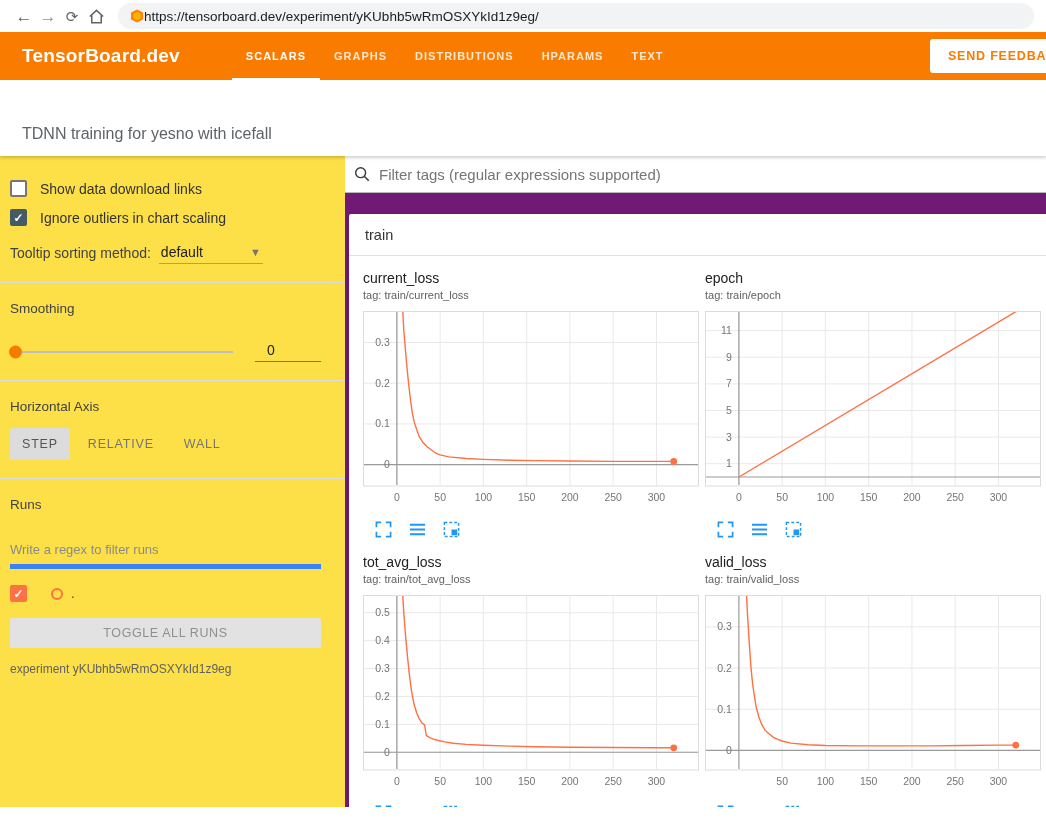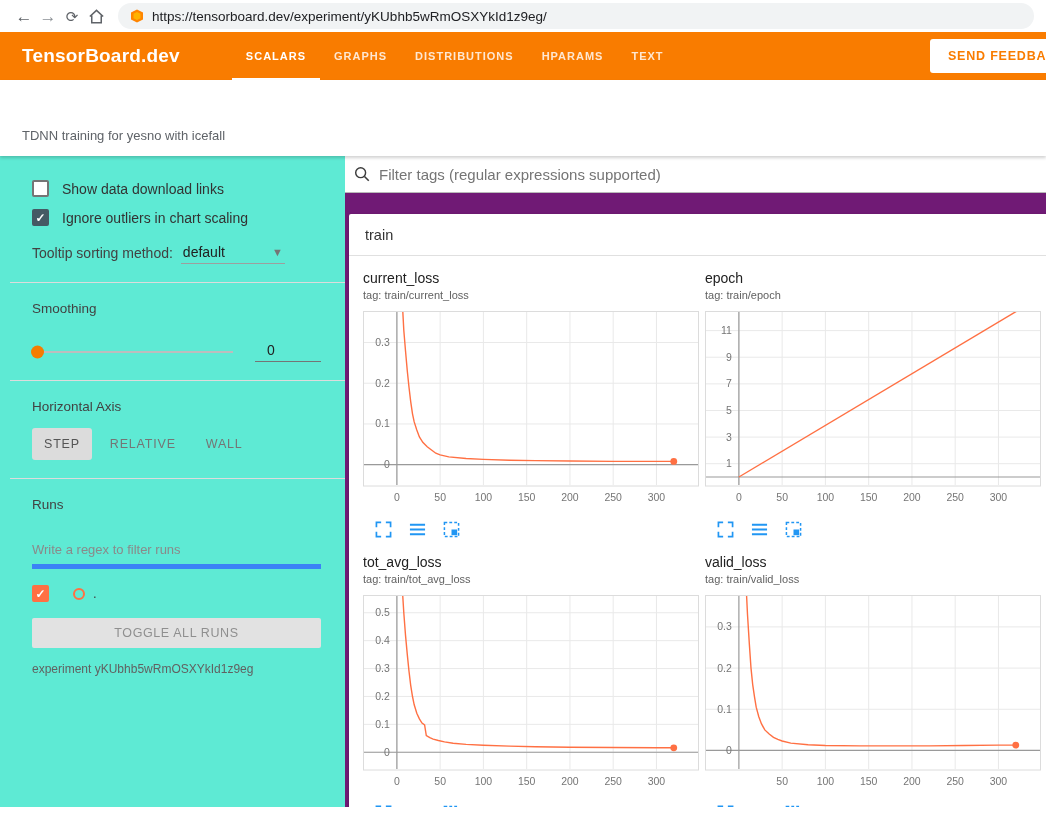--- a/index.html
+++ b/index.html
@@ -6,45 +6,45 @@
   html,body{width:1046px;height:825px;overflow:hidden;background:#fff;
     font-family:"Liberation Sans",sans-serif;position:relative}
 
   
   .browser-bar{height:32px;background:#fff;display:flex;align-items:center;padding:0 12px}
   .nav-glyph{font-size:17px;color:#5f6368;width:24px;text-align:center;cursor:pointer;line-height:1}
   .nav-glyph.fwd{color:#8b9095}
   .nav-glyph.reload{font-size:15px}
   .home-ic{width:24px;display:flex;justify-content:center;align-items:center}
   .addr-pill{flex:1;height:26px;background:#f1f3f4;border-radius:14px;margin-left:10px;
-    display:flex;align-items:center;padding:0 12px;gap:8px}
+    display:flex;align-items:center;padding:0 12px;}
   .addr-url{font-size:13.5px;color:#202124;white-space:nowrap}
 
   
   .app-header{height:48px;background:#f97c00;display:flex;align-items:center;position:relative;
     padding-left:22px}
   .brand{color:#fff;font-size:19px;font-weight:bold;letter-spacing:.2px}
   .tabs{display:flex;margin-left:52px;height:100%}
   .tab{color:rgba(255,255,255,.82);font-size:11px;font-weight:600;letter-spacing:1px;
     display:flex;align-items:center;padding:0 14px;position:relative;cursor:pointer}
   .tab.active{color:#fff}
   .tab.active::after{content:"";position:absolute;left:0;right:0;bottom:0;height:2px;background:#fff}
   .feedback-btn{position:absolute;right:-38px;top:50%;transform:translateY(-50%);
     background:#fff;color:#f97c00;border:none;border-radius:3px;padding:10px 18px;
     font-size:12.5px;font-weight:bold;letter-spacing:.8px;cursor:pointer;
     font-family:"Liberation Sans",sans-serif;white-space:nowrap}
 
   
   .subheader{height:76px;background:#fff;display:flex;align-items:flex-end;
     padding:0 0 13px 22px;box-shadow:0 2px 3px rgba(0,0,0,.18);position:relative;z-index:5}
-  .exp-desc{font-size:13px;color:#5f6368}
+  .exp-desc{font-size:16px;color:#5f6368}
 
   
   .main{display:flex;height:651px}
-  .sidebar{width:345px;background:#5eead4;padding:24px 24px 0 32px;flex-shrink:0}
+  .sidebar{width:345px;background:#fde047;padding:24px 24px 0 10px;flex-shrink:0}
   .content{flex:1;background:#701a75;position:relative;overflow:hidden}
 
   
   .chk-row{display:flex;align-items:center;margin-bottom:12px;cursor:pointer}
   .chk{width:17px;height:17px;border:2px solid #757575;border-radius:2px;margin-right:13px;
     flex-shrink:0;display:flex;align-items:center;justify-content:center;background:#fff}
   .chk.dark-checked{background:#455a64;border-color:#455a64;color:#fff;font-size:12px;font-weight:bold}
   .chk.orange-checked{background:#ff7043;border-color:#ff7043;color:#fff;font-size:12px;font-weight:bold}
   .chk-label{font-size:14px;color:#333}
   .tooltip-row{display:flex;align-items:flex-end;margin-top:18px;margin-bottom:4px}

